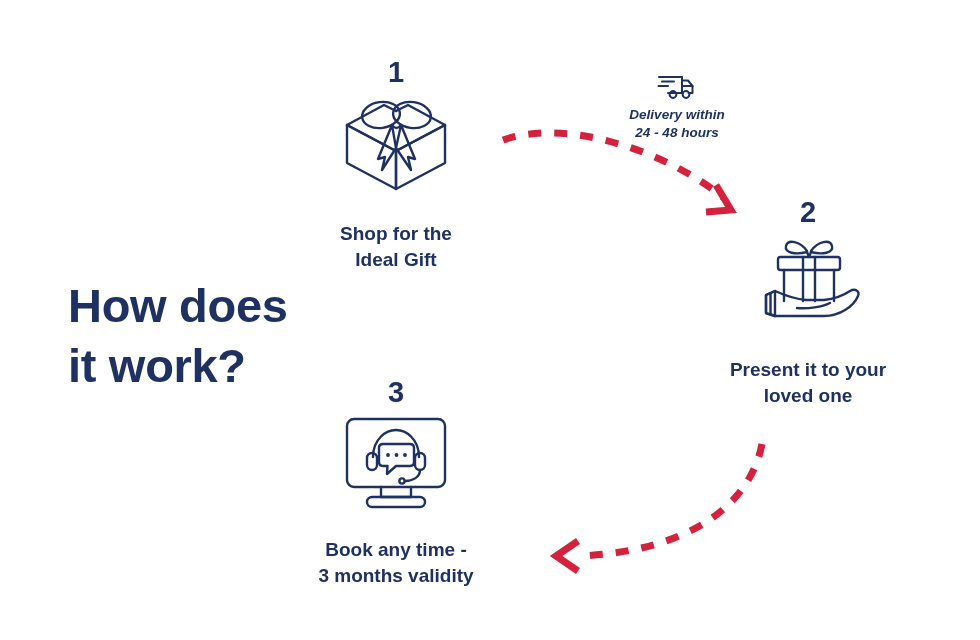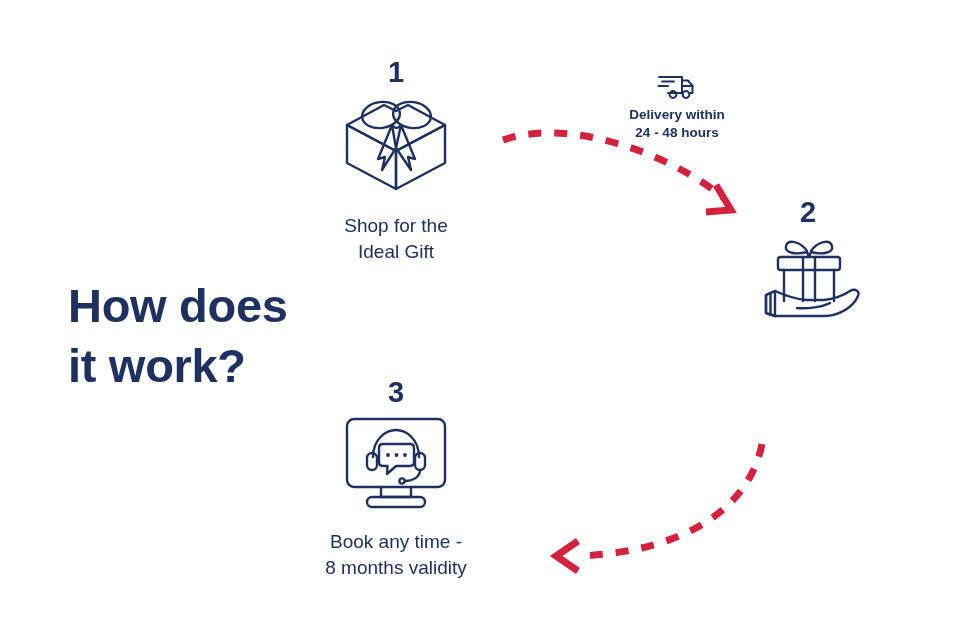--- a/index.html
+++ b/index.html
@@ -46,24 +46,24 @@
     margin-bottom: 6px;
   }
   .step-icon {
     display: flex;
     align-items: center;
     justify-content: center;
   }
   .step-label {
     color: #1e3160;
     font-size: 19px;
-    font-weight: 400;
+    font-weight: 700;
     line-height: 1.37;
     white-space: pre-line;
-    margin-top: 20px;
+    margin-top: 28px;
   }
 
   #step-1 { left: 296px; top: 58px;  width: 200px; }
   #step-2 { left: 708px; top: 198px; width: 200px; }
   #step-3 { left: 296px; top: 378px; width: 200px; }
 
   
   #delivery-note {
     position: absolute;
     left: 597px;
@@ -75,20 +75,21 @@
     display: flex;
     justify-content: center;
     margin-bottom: 4px;
   }
   #delivery-note .note-text {
     color: #1e3160;
     font-size: 13.5px;
     font-weight: bold;
     line-height: 1.32;
     white-space: pre-line;
+    font-style: italic;
   }
 
   
   .arrow-layer {
     position: absolute;
     left: 0;
     top: 0;
     width: 980px;
     height: 640px;
     pointer-events: none;
@@ -163,20 +164,22 @@
                    C 84 66 94 62 100 58 C 105 55 110 58 108 63
                    C 104 73 90 83 74 83 L 38 83 L 25 83 L 16 80 Z"></path>
 
           <path d="M 47 75 C 58 76 72 74 80 70"></path>
 
           <path d="M 16 62 L 16 80 L 25 83 L 25 58 Z"></path>
           <path d="M 20.5 61 L 20.5 81.5"></path>
         </g>
       </svg>
     </div>
+    <div class="step-label">Present it to your
+loved one</div>
   </div>
 
   <div class="step" id="step-3">
     <div class="step-number">3</div>
     <div class="step-icon">
       <svg width="110" height="96" viewBox="0 0 110 96" xmlns="http://www.w3.org/2000/svg">
         <g fill="none" stroke="#1e3160" stroke-width="2.4" stroke-linecap="round" stroke-linejoin="round">
 
           <rect x="6" y="6" width="98" height="68" rx="7"></rect>
 
@@ -197,21 +200,21 @@
                    L 42 53 C 39.5 53 38 51.5 38 49 L 38 35
                    C 38 32.5 39.5 31 42 31 Z"></path>
 
           <circle cx="47" cy="42" r="1.9" fill="#1e3160" stroke="none"></circle>
           <circle cx="55.5" cy="42" r="1.9" fill="#1e3160" stroke="none"></circle>
           <circle cx="64" cy="42" r="1.9" fill="#1e3160" stroke="none"></circle>
         </g>
       </svg>
     </div>
     <div class="step-label">Book any time -
-8 months validity</div>
+3 months validity</div>
   </div>
 
   <div id="delivery-note">
     <div class="note-icon">
       <svg width="40" height="30" viewBox="0 0 40 30" xmlns="http://www.w3.org/2000/svg">
         <g fill="none" stroke="#1e3160" stroke-width="2" stroke-linecap="round" stroke-linejoin="round">
 
           <path d="M 2 5 L 16 5"></path>
           <path d="M 5 9.5 L 17 9.5"></path>
           <path d="M 1.5 14 L 11 14"></path>

